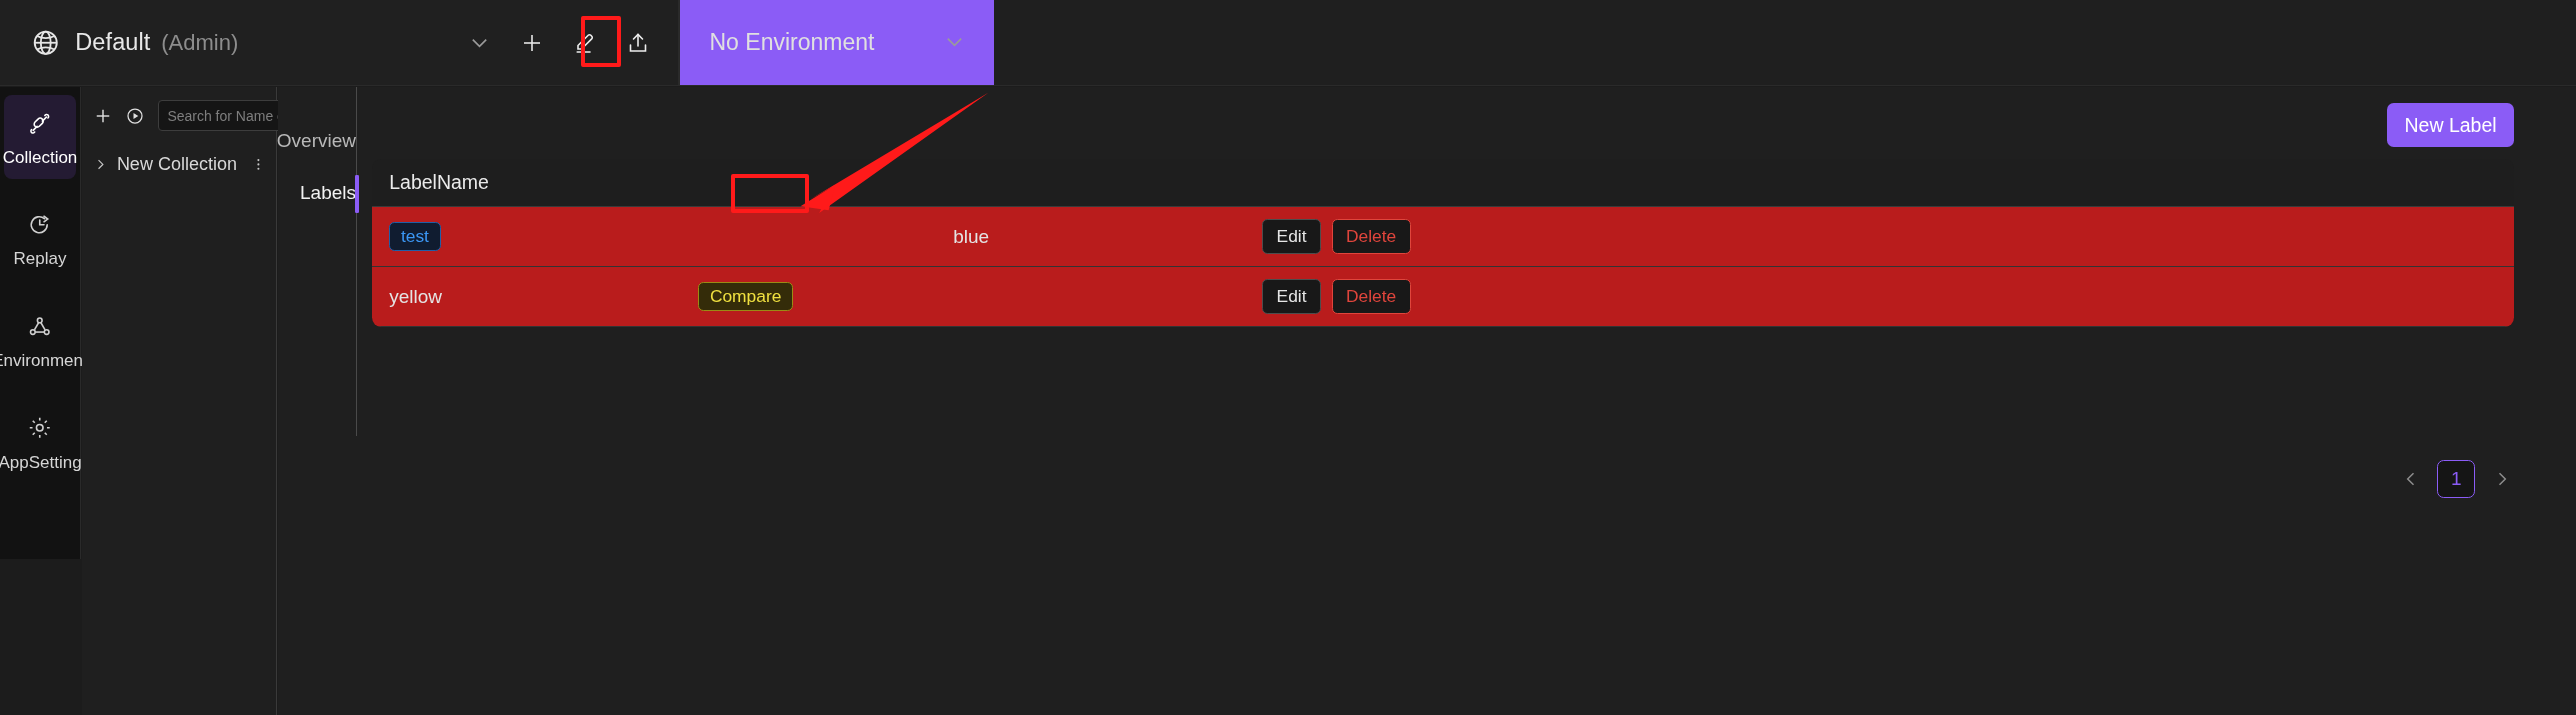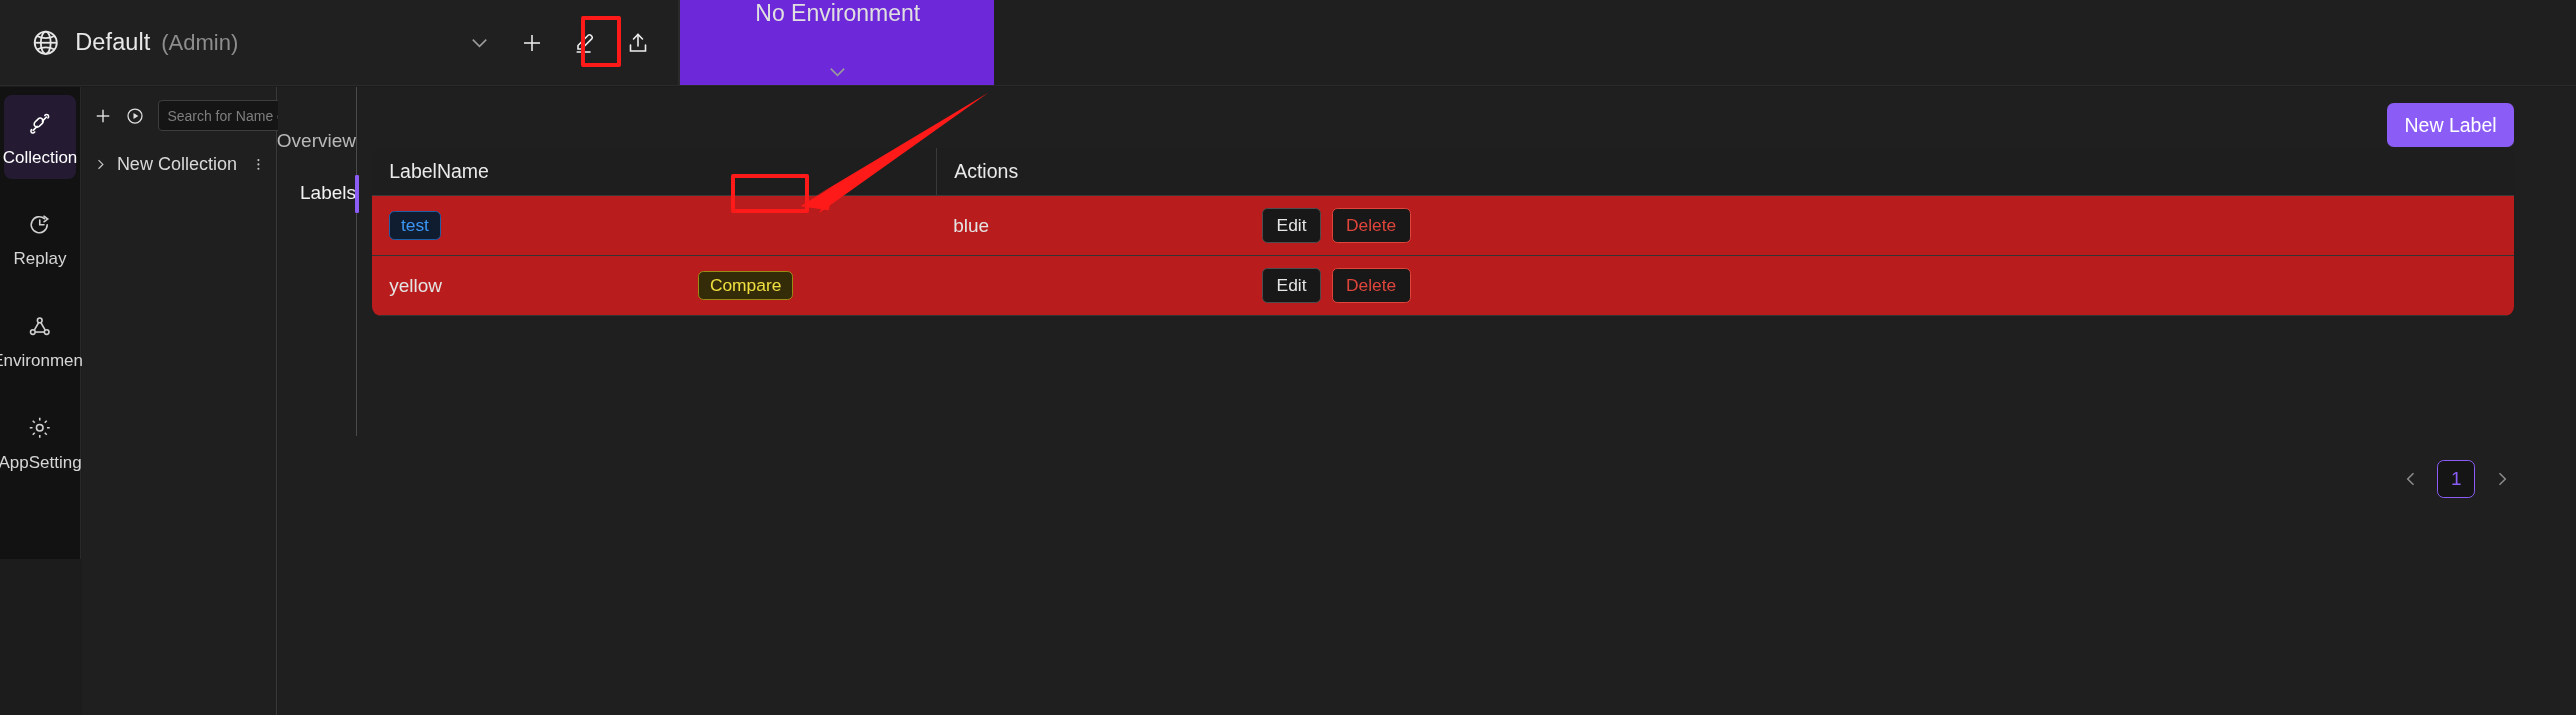--- a/index.html
+++ b/index.html
@@ -58,21 +58,21 @@
     display: flex; align-items: center; justify-content: center;
     border-right: 1.3px solid #2a2a2a;
     background: #1f1f1f; cursor: pointer;
   }
   .tabstrip-fill { flex: 1 1 auto; background: #1c1c1c; }
   .env-selector {
     width: 315px; height: 100%;
     display: flex; align-items: center; justify-content: space-between;
     padding: 0 28px 0 29.5px;
     border-left: 1.3px solid #2a2a2a;
-    background: #6d28d9; cursor: pointer; flex-direction: column;
+    background: #8b5cf6; cursor: pointer;
   }
   .env-label { font-size: 23px; color: #e0e0e0; }
 
   
   .rail {
     position: absolute; top: 87px; left: 0; width: 81px; height: 472px;
     background: #121212; border-right: 1.3px solid #2a2a2a;
     padding-top: 8px;
   }
   .rail-item {
@@ -141,21 +141,21 @@
 
   .panel { position: absolute; left: 79px; right: 0; top: 0; bottom: 0; }
   .new-label-btn {
     position: absolute; top: 16px; right: 62px;
     background: #8b5cf6; color: #ffffff; font-size: 19.5px;
     border: 0; border-radius: 6.7px; padding: 10.7px 17.4px;
     font-family: "Liberation Sans", sans-serif; cursor: pointer;
   }
 
   .table {
-    position: absolute; top: 61px; left: 14.8px; right: 62px;
+    position: absolute; top: 72px; left: 14.8px; right: 62px;
     border-radius: 9.4px; overflow: hidden;
   }
   .table-head {
     display: flex; align-items: center; height: 48px;
     background: #1e1e1e; border-bottom: 1.3px solid #3a3a3a;
   }
   .th {
     font-size: 19.5px; color: #eaeaea; padding: 0 17.4px; height: 100%;
     display: flex; align-items: center;
   }
@@ -365,21 +365,20 @@
     </div>
 
     <div class="panel">
 
       <button class="new-label-btn">New Label</button>
 
       <div class="table">
 
         <div class="table-head">
           <div class="th col-name">LabelName</div>
-          <div class="th col-actions divider">Actions</div>
         </div>
 
         <div class="tr">
           <div class="td col-name">
             <span class="chip chip-blue">test</span>
           </div>
           <div class="td col-color">
             <span class="color-text">blue</span>
           </div>
           <div class="td col-actions">

